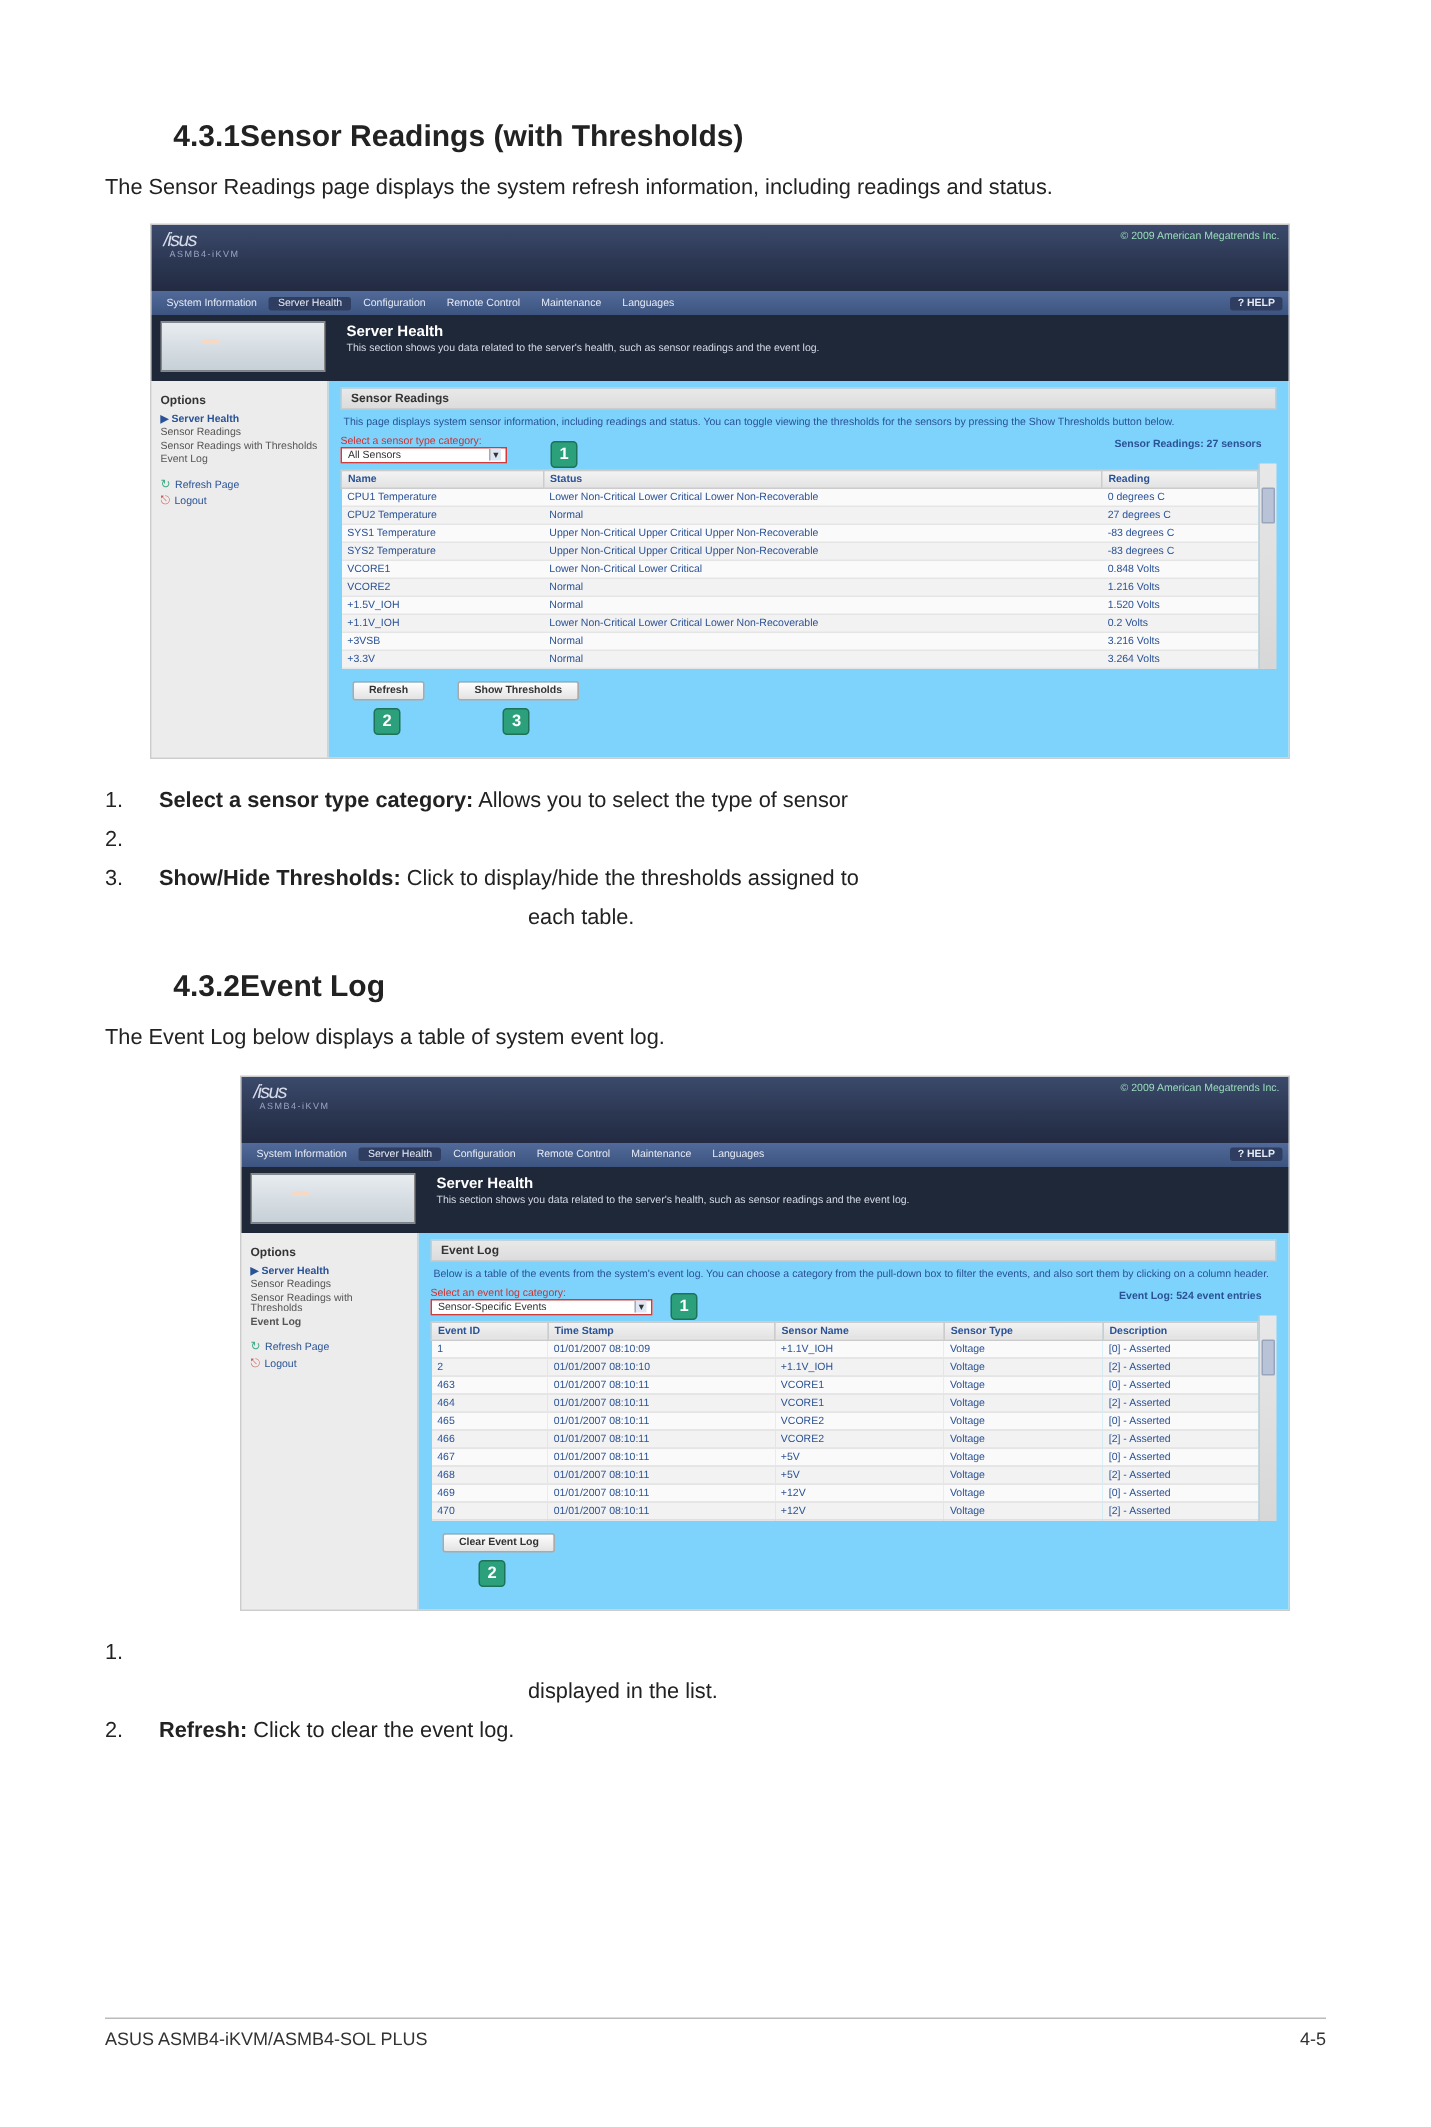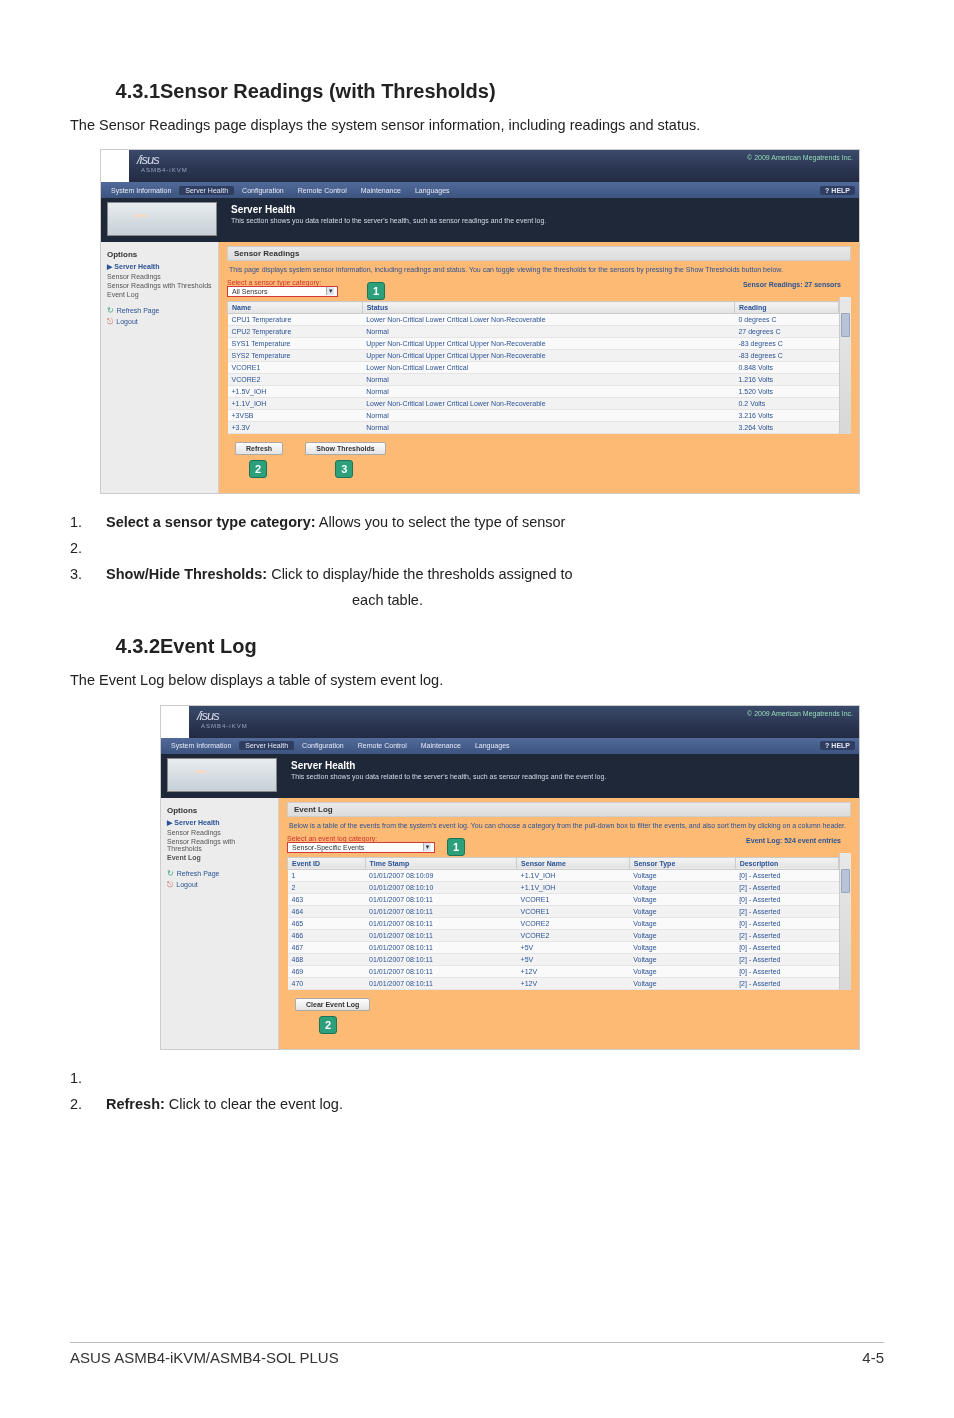--- a/index.html
+++ b/index.html
@@ -21,25 +21,24 @@
   .intro { font-size: 14.5px; margin: 8px 0 14px 0; line-height: 1.4; }
   .screenshot {
     width: 760px;
     margin: 0 0 18px 30px;
     border: 1px solid #ccc;
     background: #fff;
     font-size: 8px;
     color: #333;
   }
   .ss-top {
-    height: 32px;
+    height: 44px;
     background: linear-gradient(#3b4a6b,#2a3550 60%,#222b42);
     position: relative;
     color: #cfd6e6;
-    margin-left: 28px;
   }
   .ss-logo {
     position: absolute; left: 8px; top: 2px;
     font-family: "Arial Black", sans-serif;
     font-style: italic; font-size: 13px; letter-spacing: -1px; color:#d7dceb;
   }
   .ss-logo-sub { position:absolute; left:12px; top:17px; font-size:6px; color:#9aa6c4; letter-spacing:1px;}
   .ss-corner { position:absolute; right:6px; top:4px; font-size:7px; color:#9db; }
   .ss-menubar {
     height: 16px; background: linear-gradient(#516a99,#3d5480);
@@ -53,21 +52,21 @@
     background:#1f2838; color:#fff; padding:6px 10px 10px 130px; position:relative; min-height:44px;
   }
   .ss-thumb {
     position:absolute; left:6px; top:4px; width:110px; height:34px;
     background: radial-gradient(ellipse at 30% 40%, #f6d9c4 6px, transparent 7px),
                 linear-gradient(#e7ecef,#c7d0d7);
     border:1px solid #888;
   }
   .ss-subhead .title { font-size:10px; font-weight:bold; }
   .ss-subhead .desc { font-size:7px; color:#d5dbe8; margin-top:2px;}
-  .ss-body { display:flex; background:#fdba74; }
+  .ss-body { display:flex; background:#7dd3fc; }
   .ss-side {
     width:118px; background:#ececec; border-right:1px solid #d2d2d2;
     padding:6px 6px 10px 6px; font-size:7px; color:#2b2b2b;
   }
   .ss-side .h { font-weight:bold; font-size:8px; margin:2px 0 4px; color:#333;}
   .ss-side .item { margin:2px 0; color:#2a5296; }
   .ss-side .item.g { color:#555; }
   .ss-side .item.bold { font-weight:bold; color:#2a5296; }
   .ss-side .refresh::before { content:"↻"; color:#4a8; margin-right:3px; font-size:8px;}
   .ss-side .logout::before { content:"⎋"; color:#c55; margin-right:3px; font-size:8px;}
@@ -112,32 +111,32 @@
   }
   .co1 { position:absolute; }
   .ol-list { font-size:14.5px; margin:6px 0 24px 0; }
   .ol-list .row { display:flex; margin:5px 0; line-height:1.45; }
   .ol-list .n { width:36px; }
   .ol-list .t b { font-weight:bold; }
   .ol-list .cont { margin-left:246px; }
   .footer {
     position:absolute; bottom:52px; left:70px; right:70px;
     border-top:1px solid #bbb; padding-top:6px;
-    display:flex; justify-content:space-between; font-size:15px; color:#333;
+    display:flex; justify-content:space-between; font-size:12px; color:#333;
   }
   .table-scroll { display:flex; }
   .table-inner { flex:1; }
 </style>
 </head>
 <body>
 
 <div class="section-heading">
   <span class="num">4.3.1</span><span>Sensor Readings (with Thresholds)</span>
 </div>
-<p class="intro">The Sensor Readings page displays the system sensor information, including readings and status.</p>
+<p class="intro">The Sensor Readings page displays the system refresh information, including readings and status.</p>
 
 <div class="screenshot">
   <div class="ss-top">
     <div class="ss-logo">/isus</div>
     <div class="ss-logo-sub">ASMB4-iKVM</div>
     <div class="ss-corner">© 2009 American Megatrends Inc.</div>
   </div>
   <div class="ss-menubar">
     <span>System Information</span>
     <span class="active">Server Health</span>
@@ -419,20 +418,24 @@
       </div>
     </div>
   </div>
 </div>
 
 <div class="ol-list" id="list432">
     <div class="row">
       <div class="n">1.</div>
     </div>
     <div class="row">
+      <div class="n"></div>
+      <div class="t cont">displayed in the list.</div>
+    </div>
+    <div class="row">
       <div class="n">2.</div>
       <div class="t"><b>Refresh:</b> Click to clear the event log.</div>
     </div>
   </div>
 
 <div class="footer">
   <span>ASUS ASMB4-iKVM/ASMB4-SOL PLUS</span>
   <span>4-5</span>
 </div>
 

